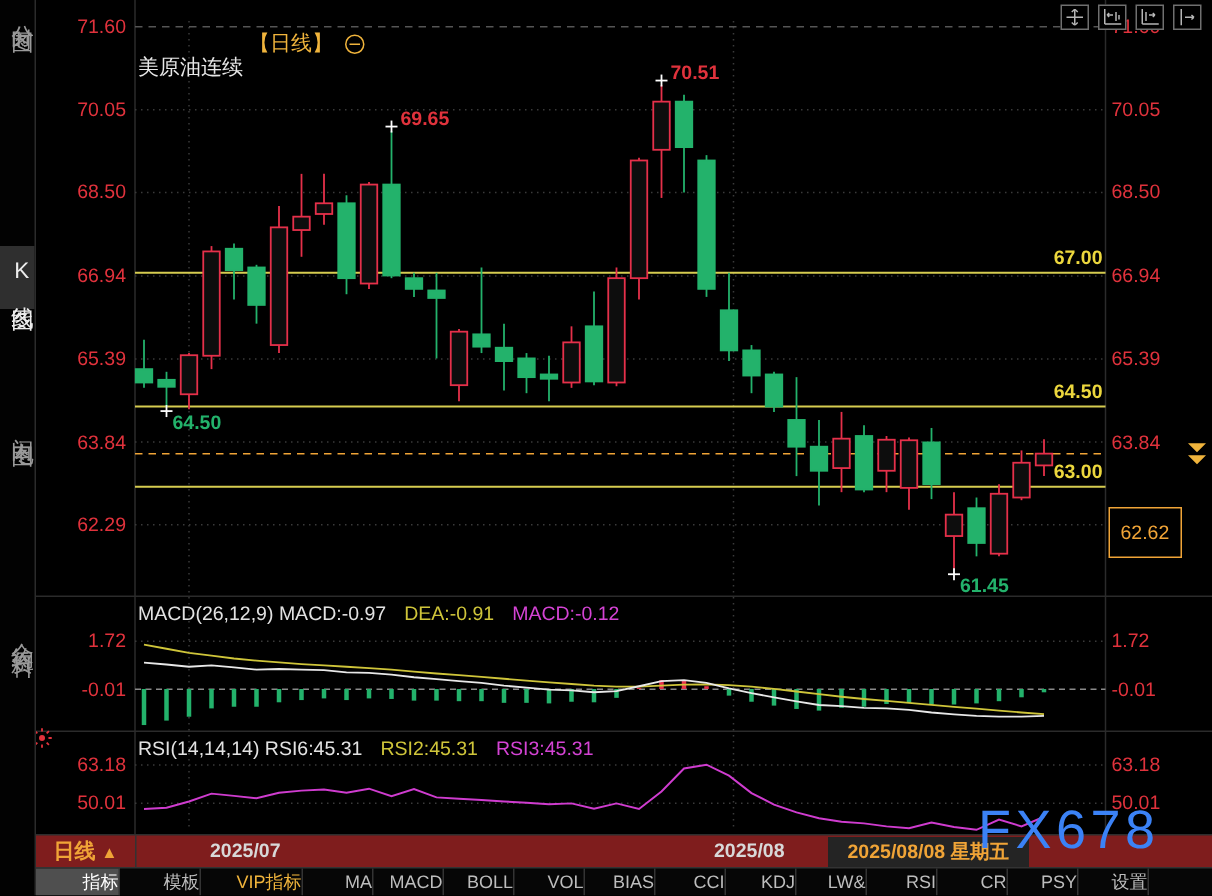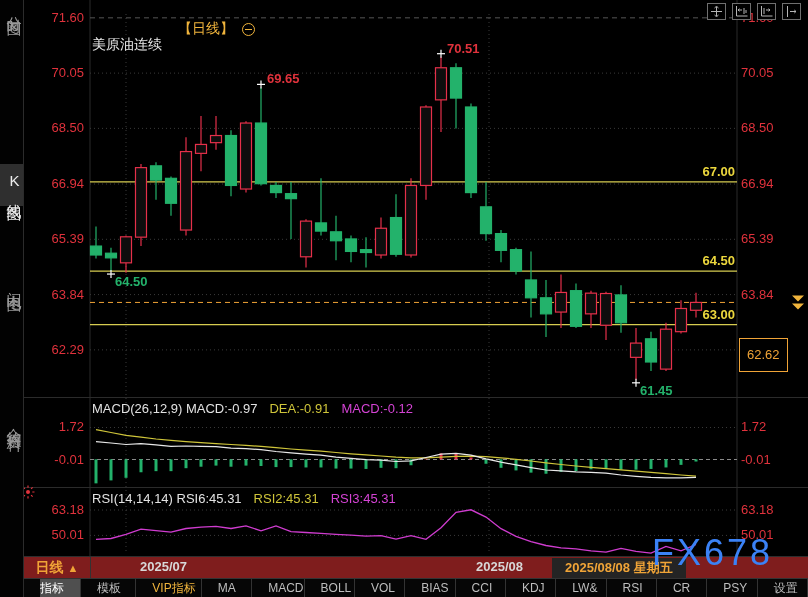--- a/index.html
+++ b/index.html
@@ -12,21 +12,21 @@
   .tick.right{left:741px;text-align:left;}
   
   .sidebar{position:absolute;left:0;top:0;width:23px;height:597px;background:#020202;
            border-right:1px solid #2b2b2b;z-index:5;}
   .side-tab{position:absolute;left:0;width:23px;writing-mode:vertical-rl;text-orientation:upright;
             font-size:15px;letter-spacing:3px;color:#9a9a9a;text-align:center;cursor:pointer;}
   .side-tab.active{background:#2f2f2f;color:#ededed;padding:8px 0;}
   
   .titlebar{position:absolute;left:92px;top:4px;z-index:3;font-size:14px;display:flex;align-items:center;gap:4px;}
   .t-name{color:#e8e8e8;margin-top:32px;}
-  .t-period{color:#f0b43c;margin-left:12px;}
+  .t-period{color:#f0b43c;}
   .collapse-btn{display:inline-block;width:11px;height:11px;border:1px solid #f0b43c;border-radius:50%;
                 position:relative;margin-left:4px;cursor:pointer;}
   .collapse-btn::after{content:"";position:absolute;left:2px;right:2px;top:5px;height:1px;background:#f0b43c;}
   
   .top-icons{position:absolute;left:707px;top:3px;z-index:3;display:flex;gap:6px;}
   .tool-btn{width:17px;height:15px;border:1px solid #6f6f6f;background:#000;cursor:pointer;
             display:flex;align-items:center;justify-content:center;}
   
   .macd-header{position:absolute;left:92px;top:401px;z-index:3;font-size:13px;display:flex;gap:12px;white-space:nowrap;}
   .rsi-header{position:absolute;left:92px;top:491px;z-index:3;font-size:13px;display:flex;gap:12px;white-space:nowrap;}
@@ -44,22 +44,22 @@
   .date-label{position:absolute;top:2px;font-size:13px;font-weight:bold;color:#d8d8d8;white-space:nowrap;}
   .date-1{left:116px;} .date-2{left:452px;}
   .date-hl{position:absolute;left:528px;top:1px;font-size:13px;font-weight:bold;color:#f0a437;
            background:#242424;padding:1px 13px;white-space:nowrap;}
   
   .watermark{position:absolute;left:652px;top:532px;z-index:6;font-size:36px;font-weight:normal;
              color:#3b82f6;letter-spacing:3px;pointer-events:none;}
   
   .toolbar{position:absolute;left:24px;top:578px;width:784px;height:19px;background:#060606;z-index:4;
            border-top:1px solid #333;display:flex;align-items:stretch;}
-  .tb-item{font-size:12px;color:#bdbdbd;text-align:left;line-height:18px;border-right:1px solid #333;
-           cursor:pointer;white-space:nowrap;margin-left:16px;}
+  .tb-item{font-size:12px;color:#bdbdbd;text-align:right;line-height:18px;border-right:1px solid #333;
+           cursor:pointer;white-space:nowrap;}
   .tb-item.sel{background:#4f4f4f;color:#fff;}
   .tb-item.vip{color:#f0b43c;}
   .w55{width:55px;} .w53{width:53px;} .w67{width:67px;} .w46{width:46px;}
 </style>
 </head>
 <body>
 
 <div class="screen">
 
   <svg id="chart-svg" width="808" height="597">

